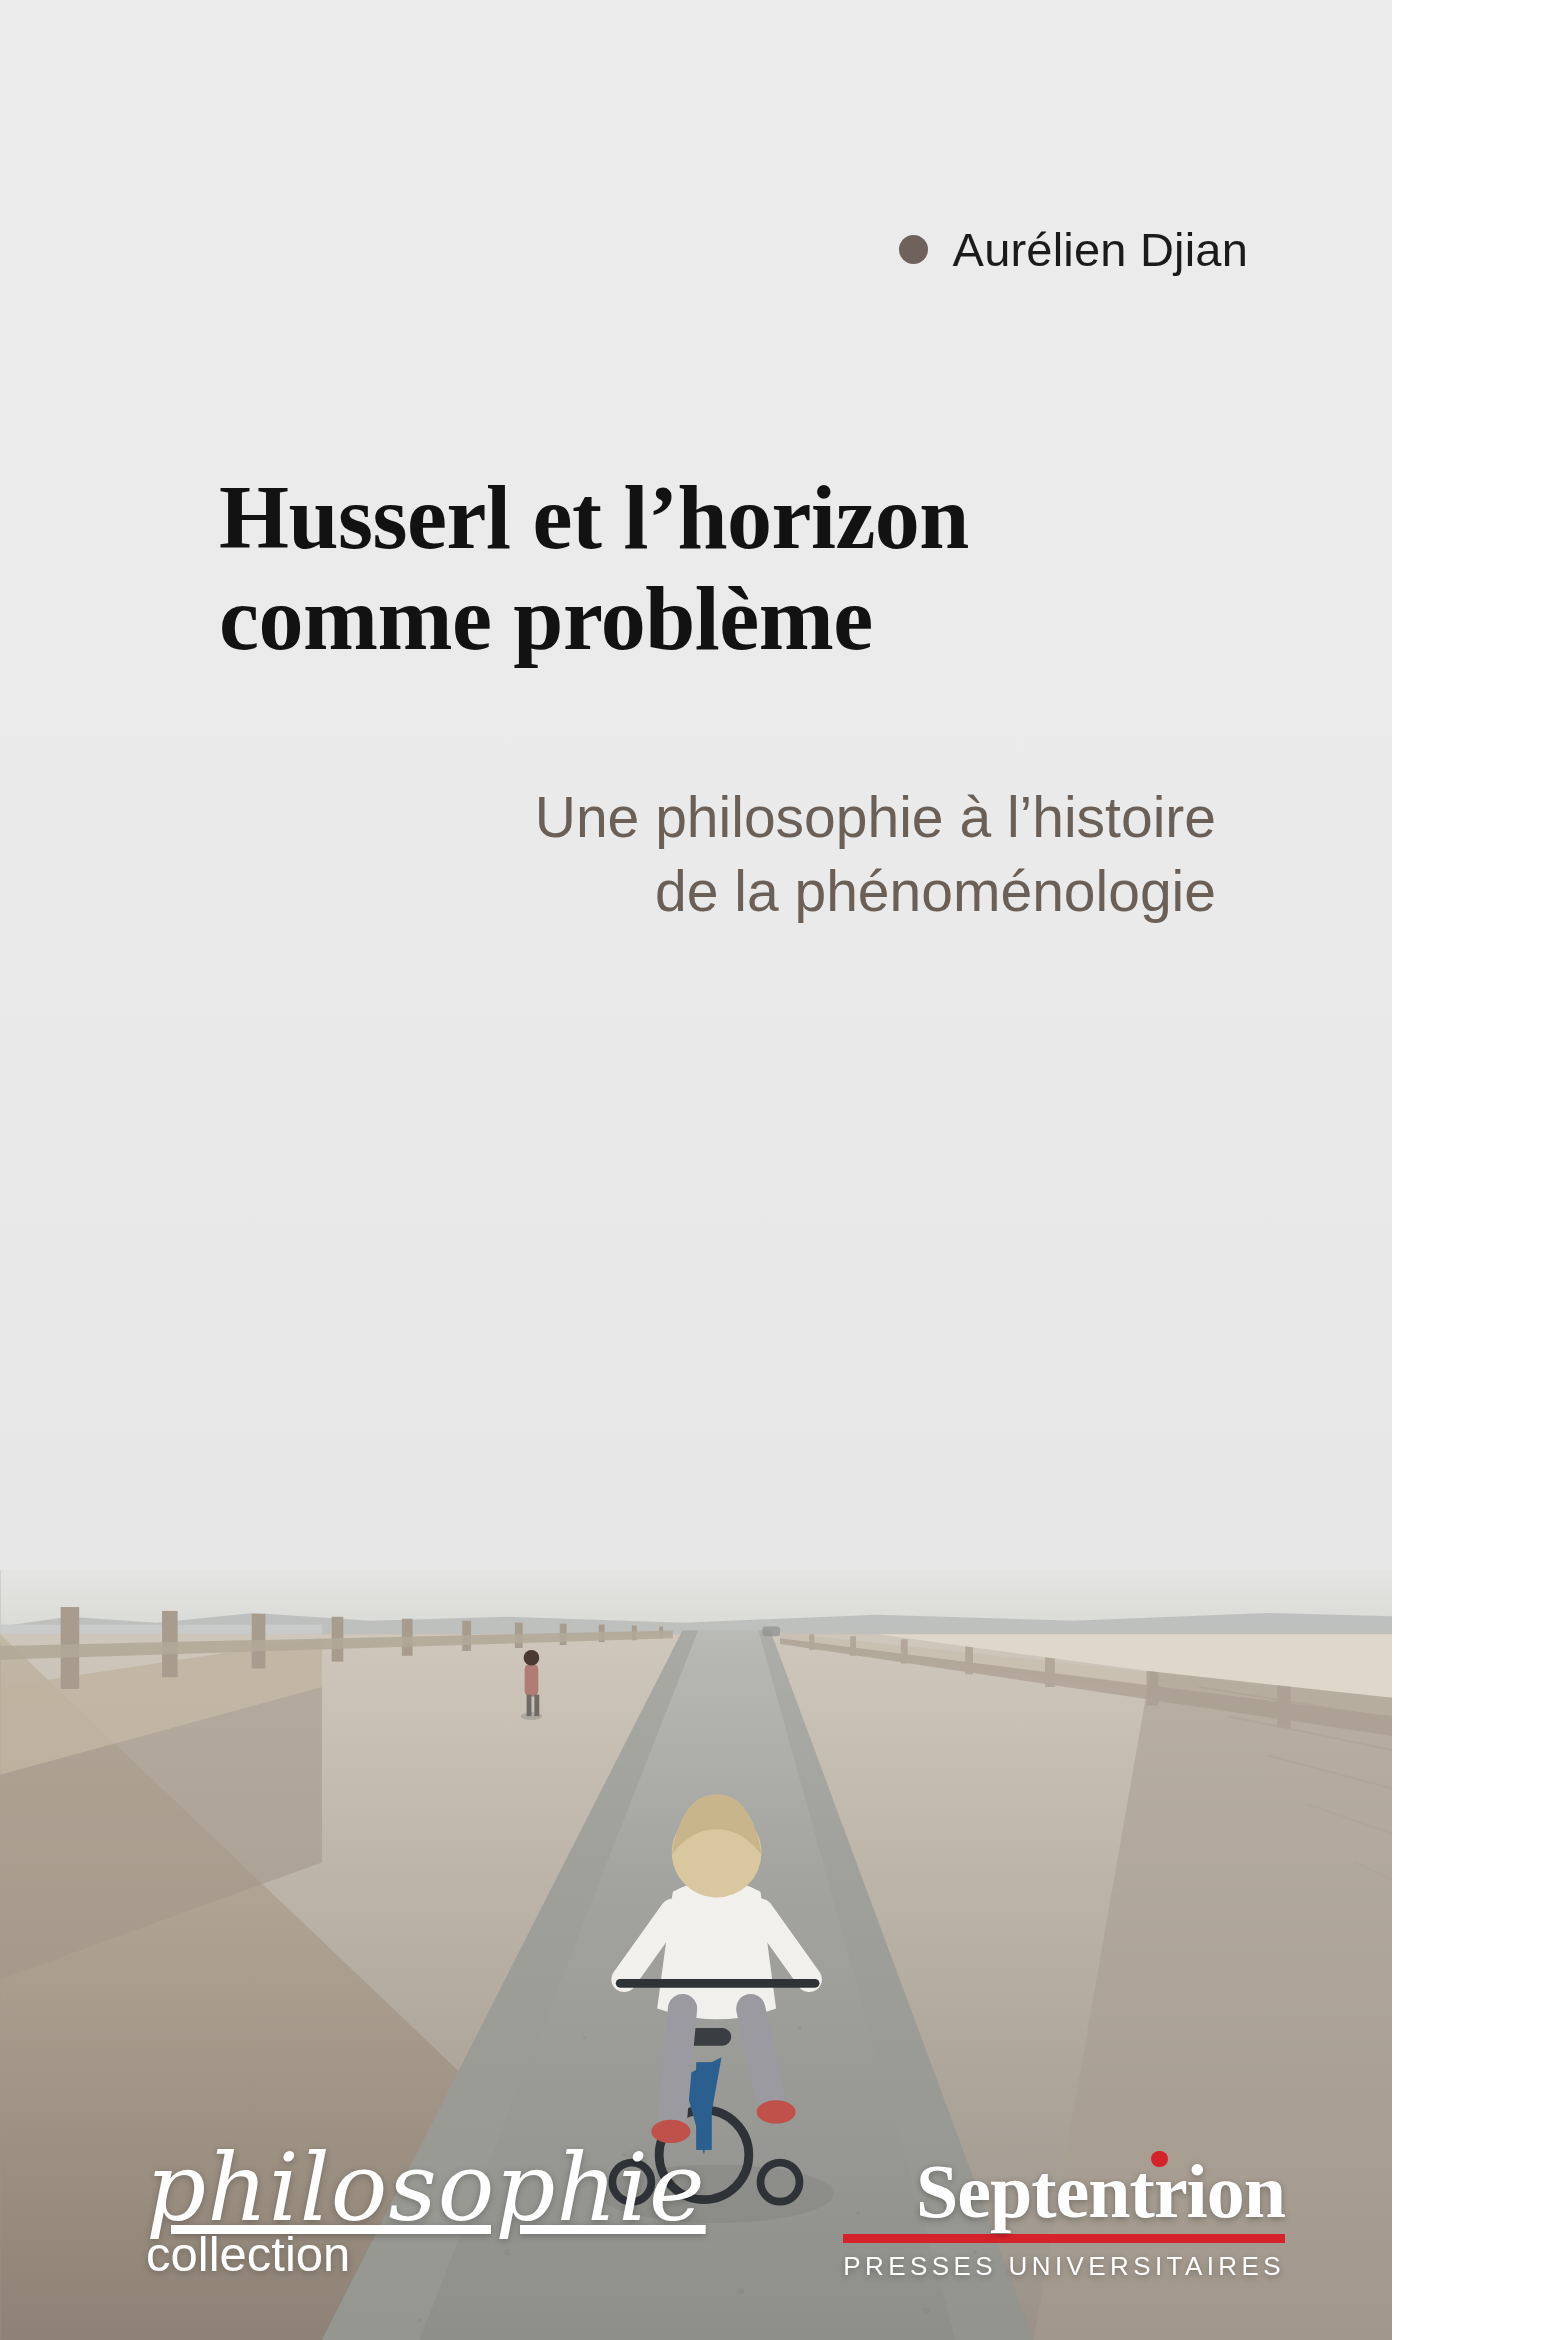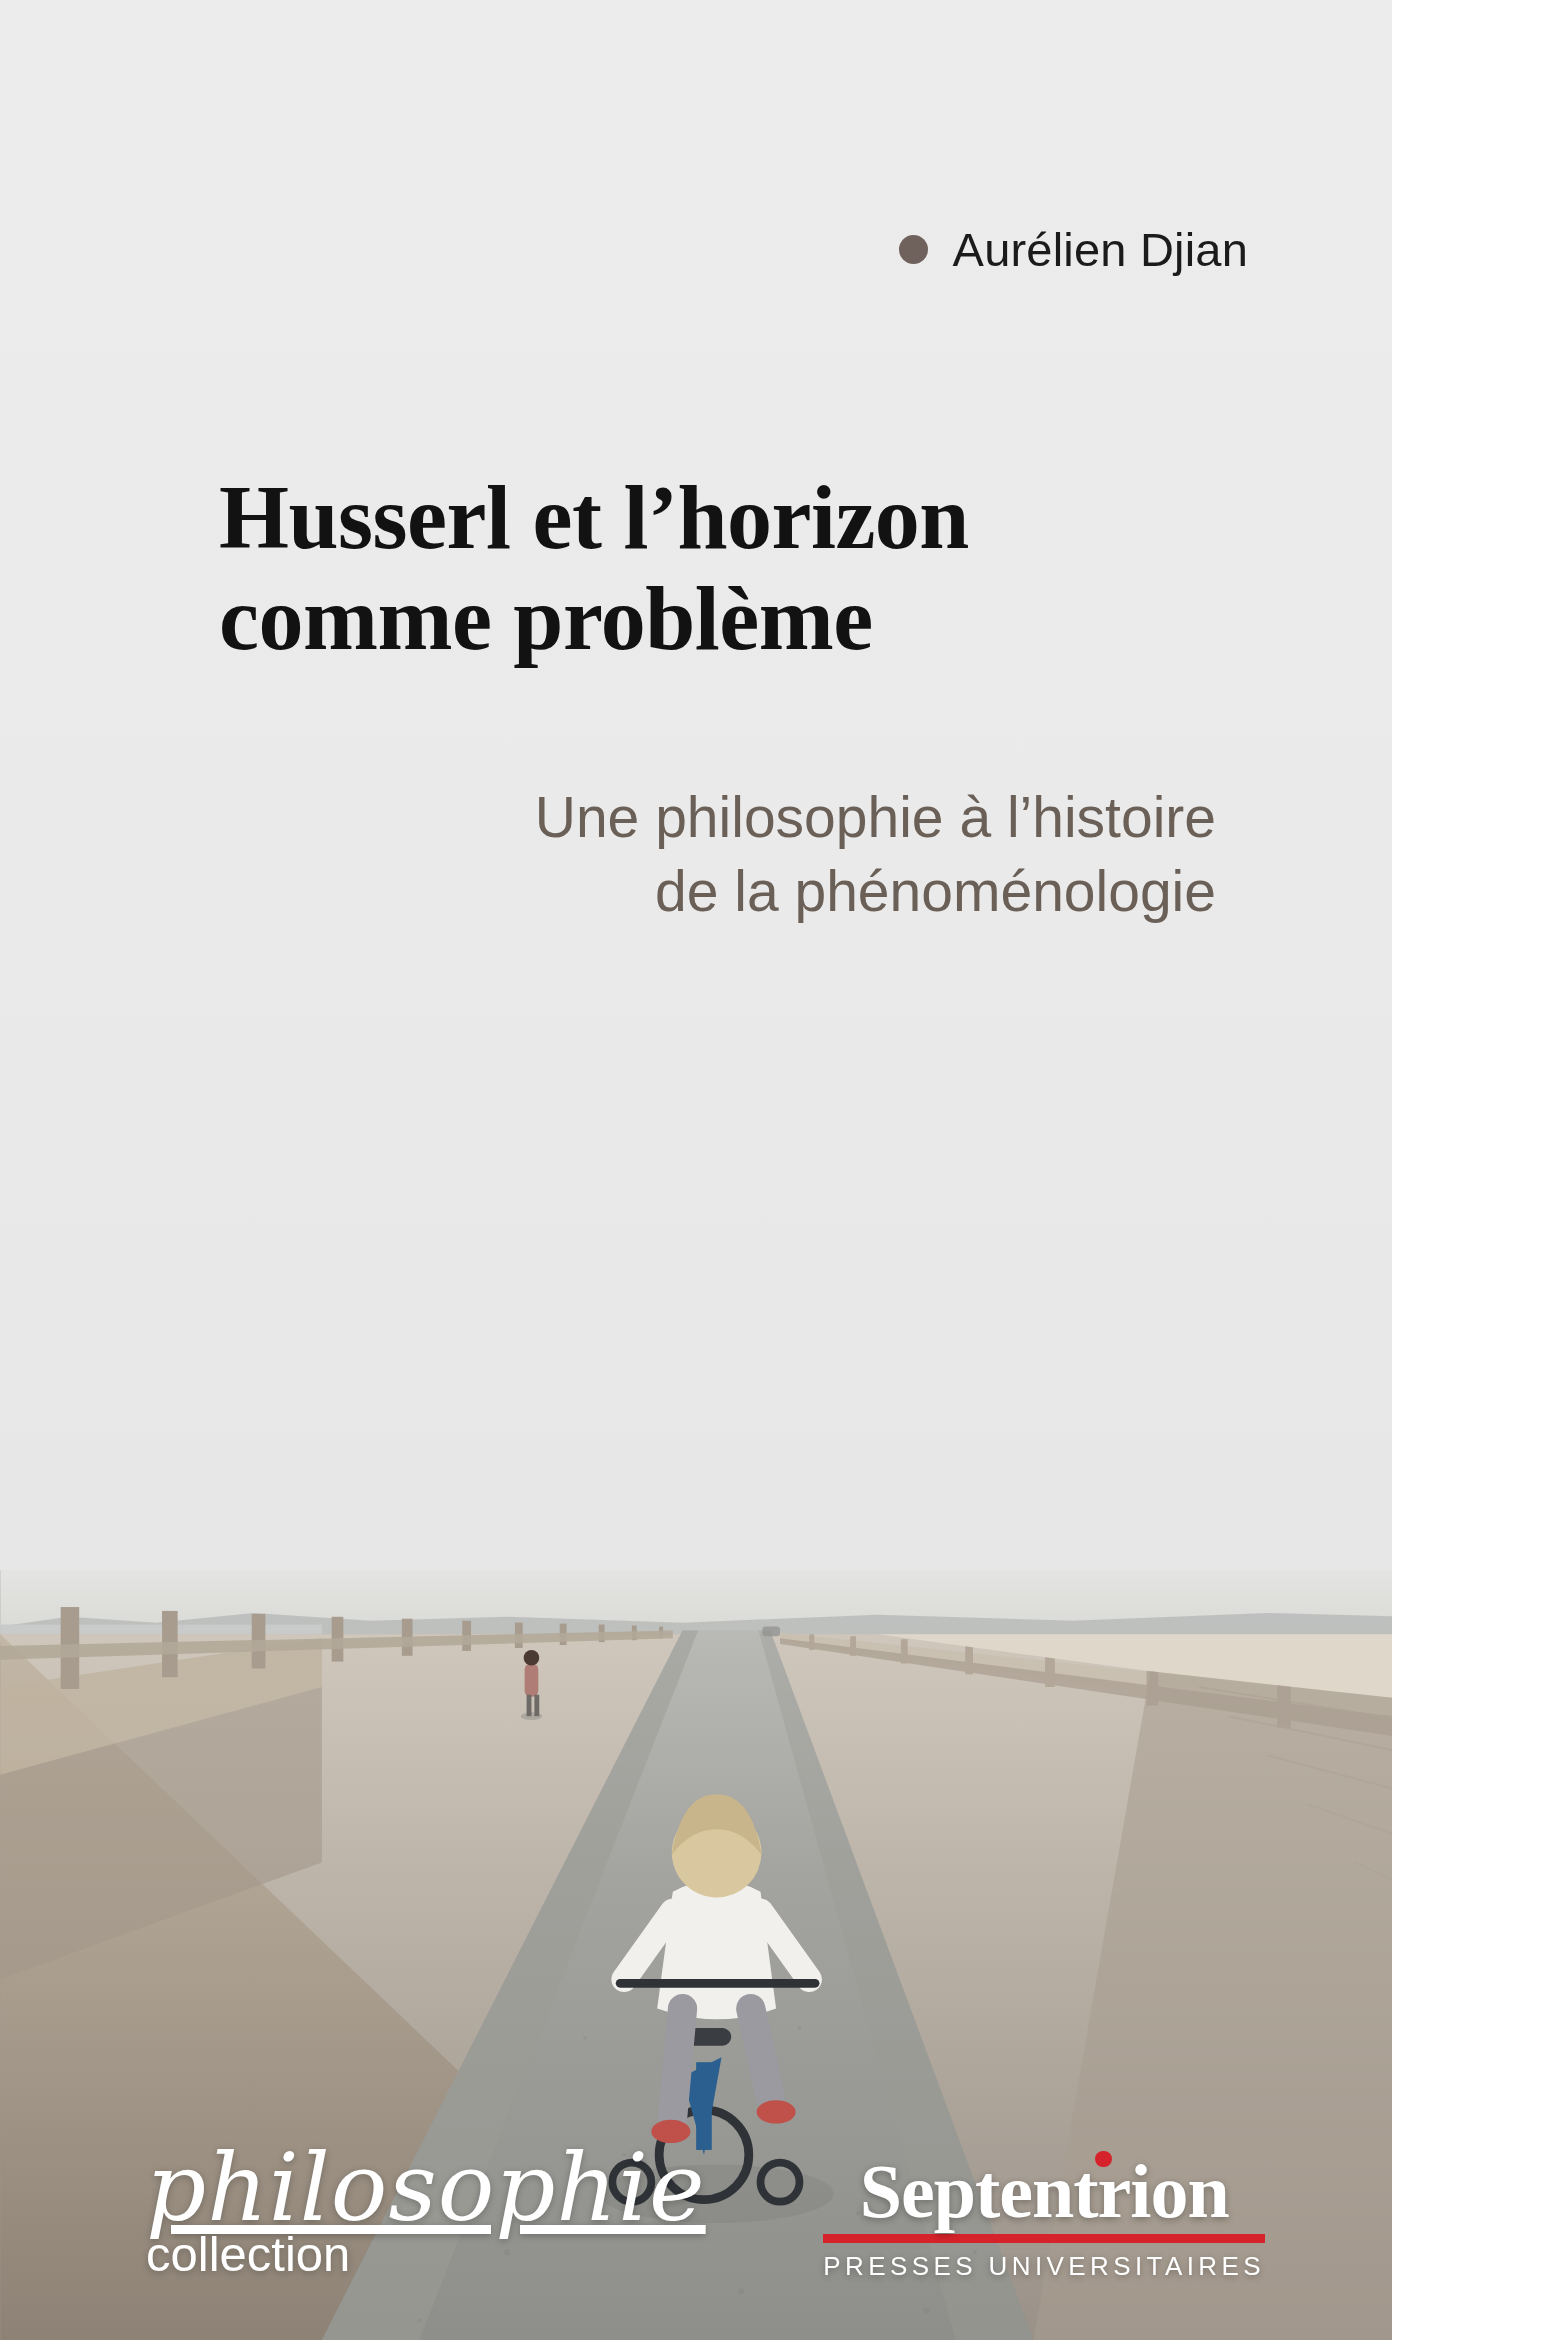--- a/index.html
+++ b/index.html
@@ -111,23 +111,23 @@
     font-size: 49px;
     text-align: left;
     margin-top: -5.9px;
     padding-right: 7.8px;
     text-shadow: 0 2px 7.8px rgba(0,0,0,.25);
   }
 
   
   .publisher {
     position: absolute;
-    right: 127px;
+    right: 107px;
     bottom: 59px;
-    text-align: center;
+    text-align: right;
     color: #ffffff;
   }
   .pub-name {
     font-family: "Liberation Serif", serif;
     font-weight: bold;
     font-size: 76px;
     line-height: 1;
     letter-spacing: -1px;
     position: relative;
     display: inline-block;

